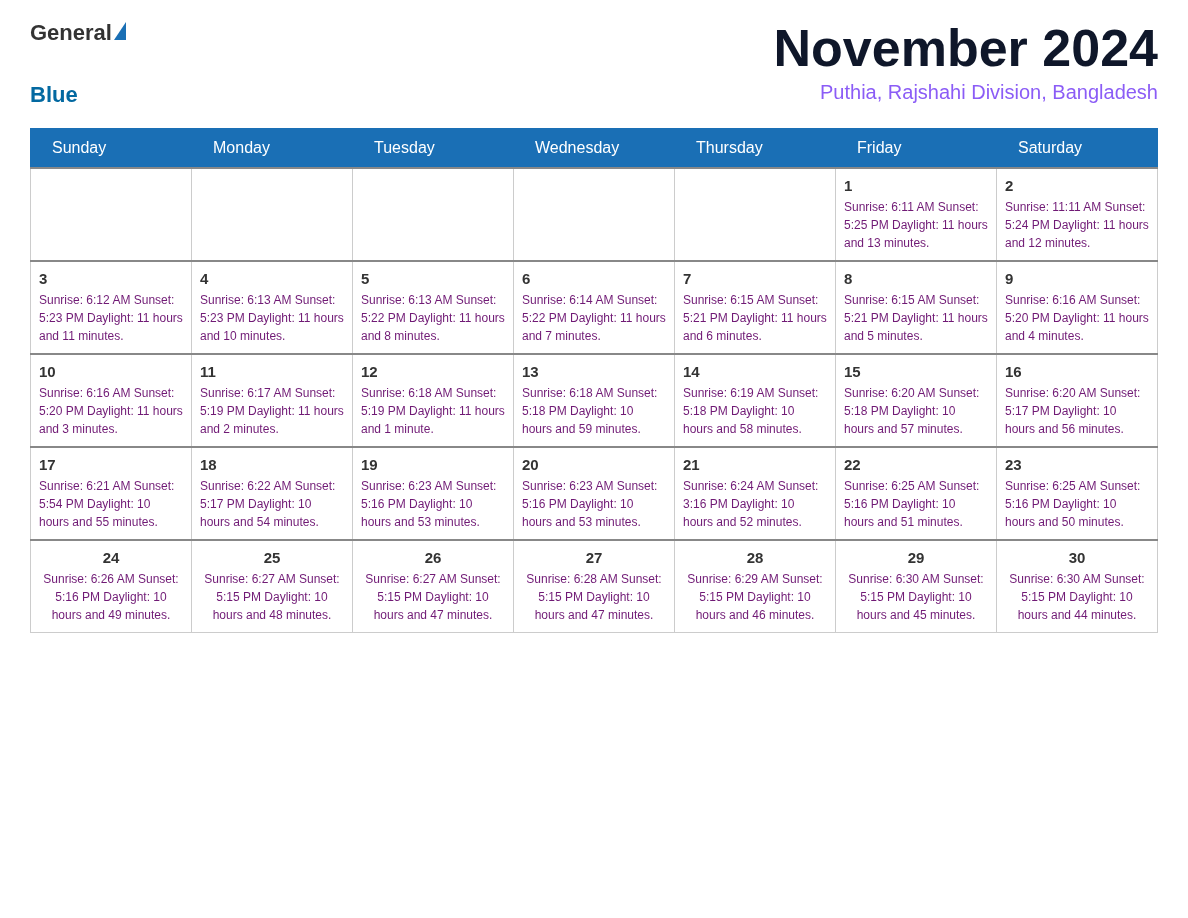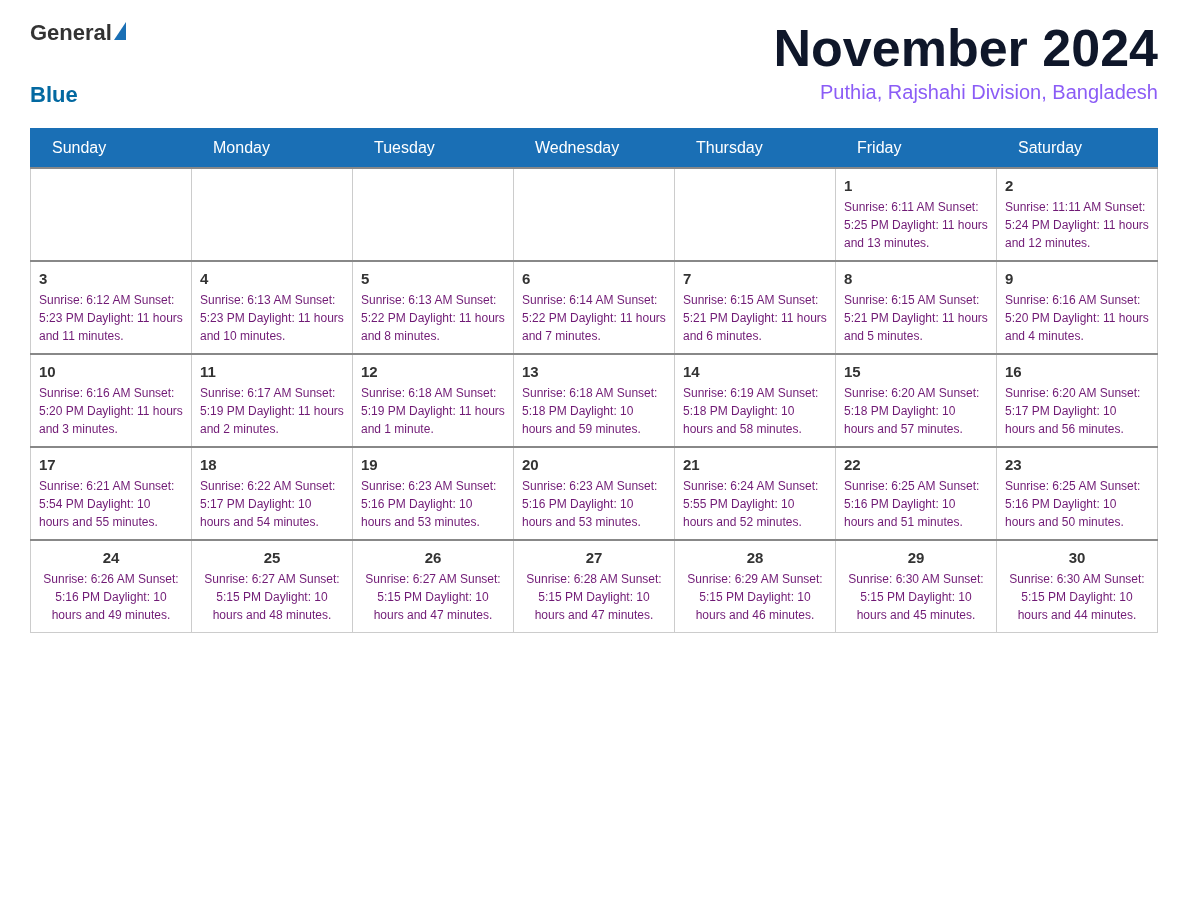--- a/index.html
+++ b/index.html
@@ -277,21 +277,21 @@
         <td>
           <div class="day-number">20</div>
           <div class="day-info">Sunrise: 6:23 AM
 Sunset: 5:16 PM
 Daylight: 10 hours
 and 53 minutes.</div>
         </td>
         <td>
           <div class="day-number">21</div>
           <div class="day-info">Sunrise: 6:24 AM
-Sunset: 5:55 PM
+Sunset: 3:16 PM
 Daylight: 10 hours
 and 52 minutes.</div>
         </td>
         <td>
           <div class="day-number">22</div>
           <div class="day-info">Sunrise: 6:25 AM
 Sunset: 5:16 PM
 Daylight: 10 hours
 and 51 minutes.</div>
         </td>

